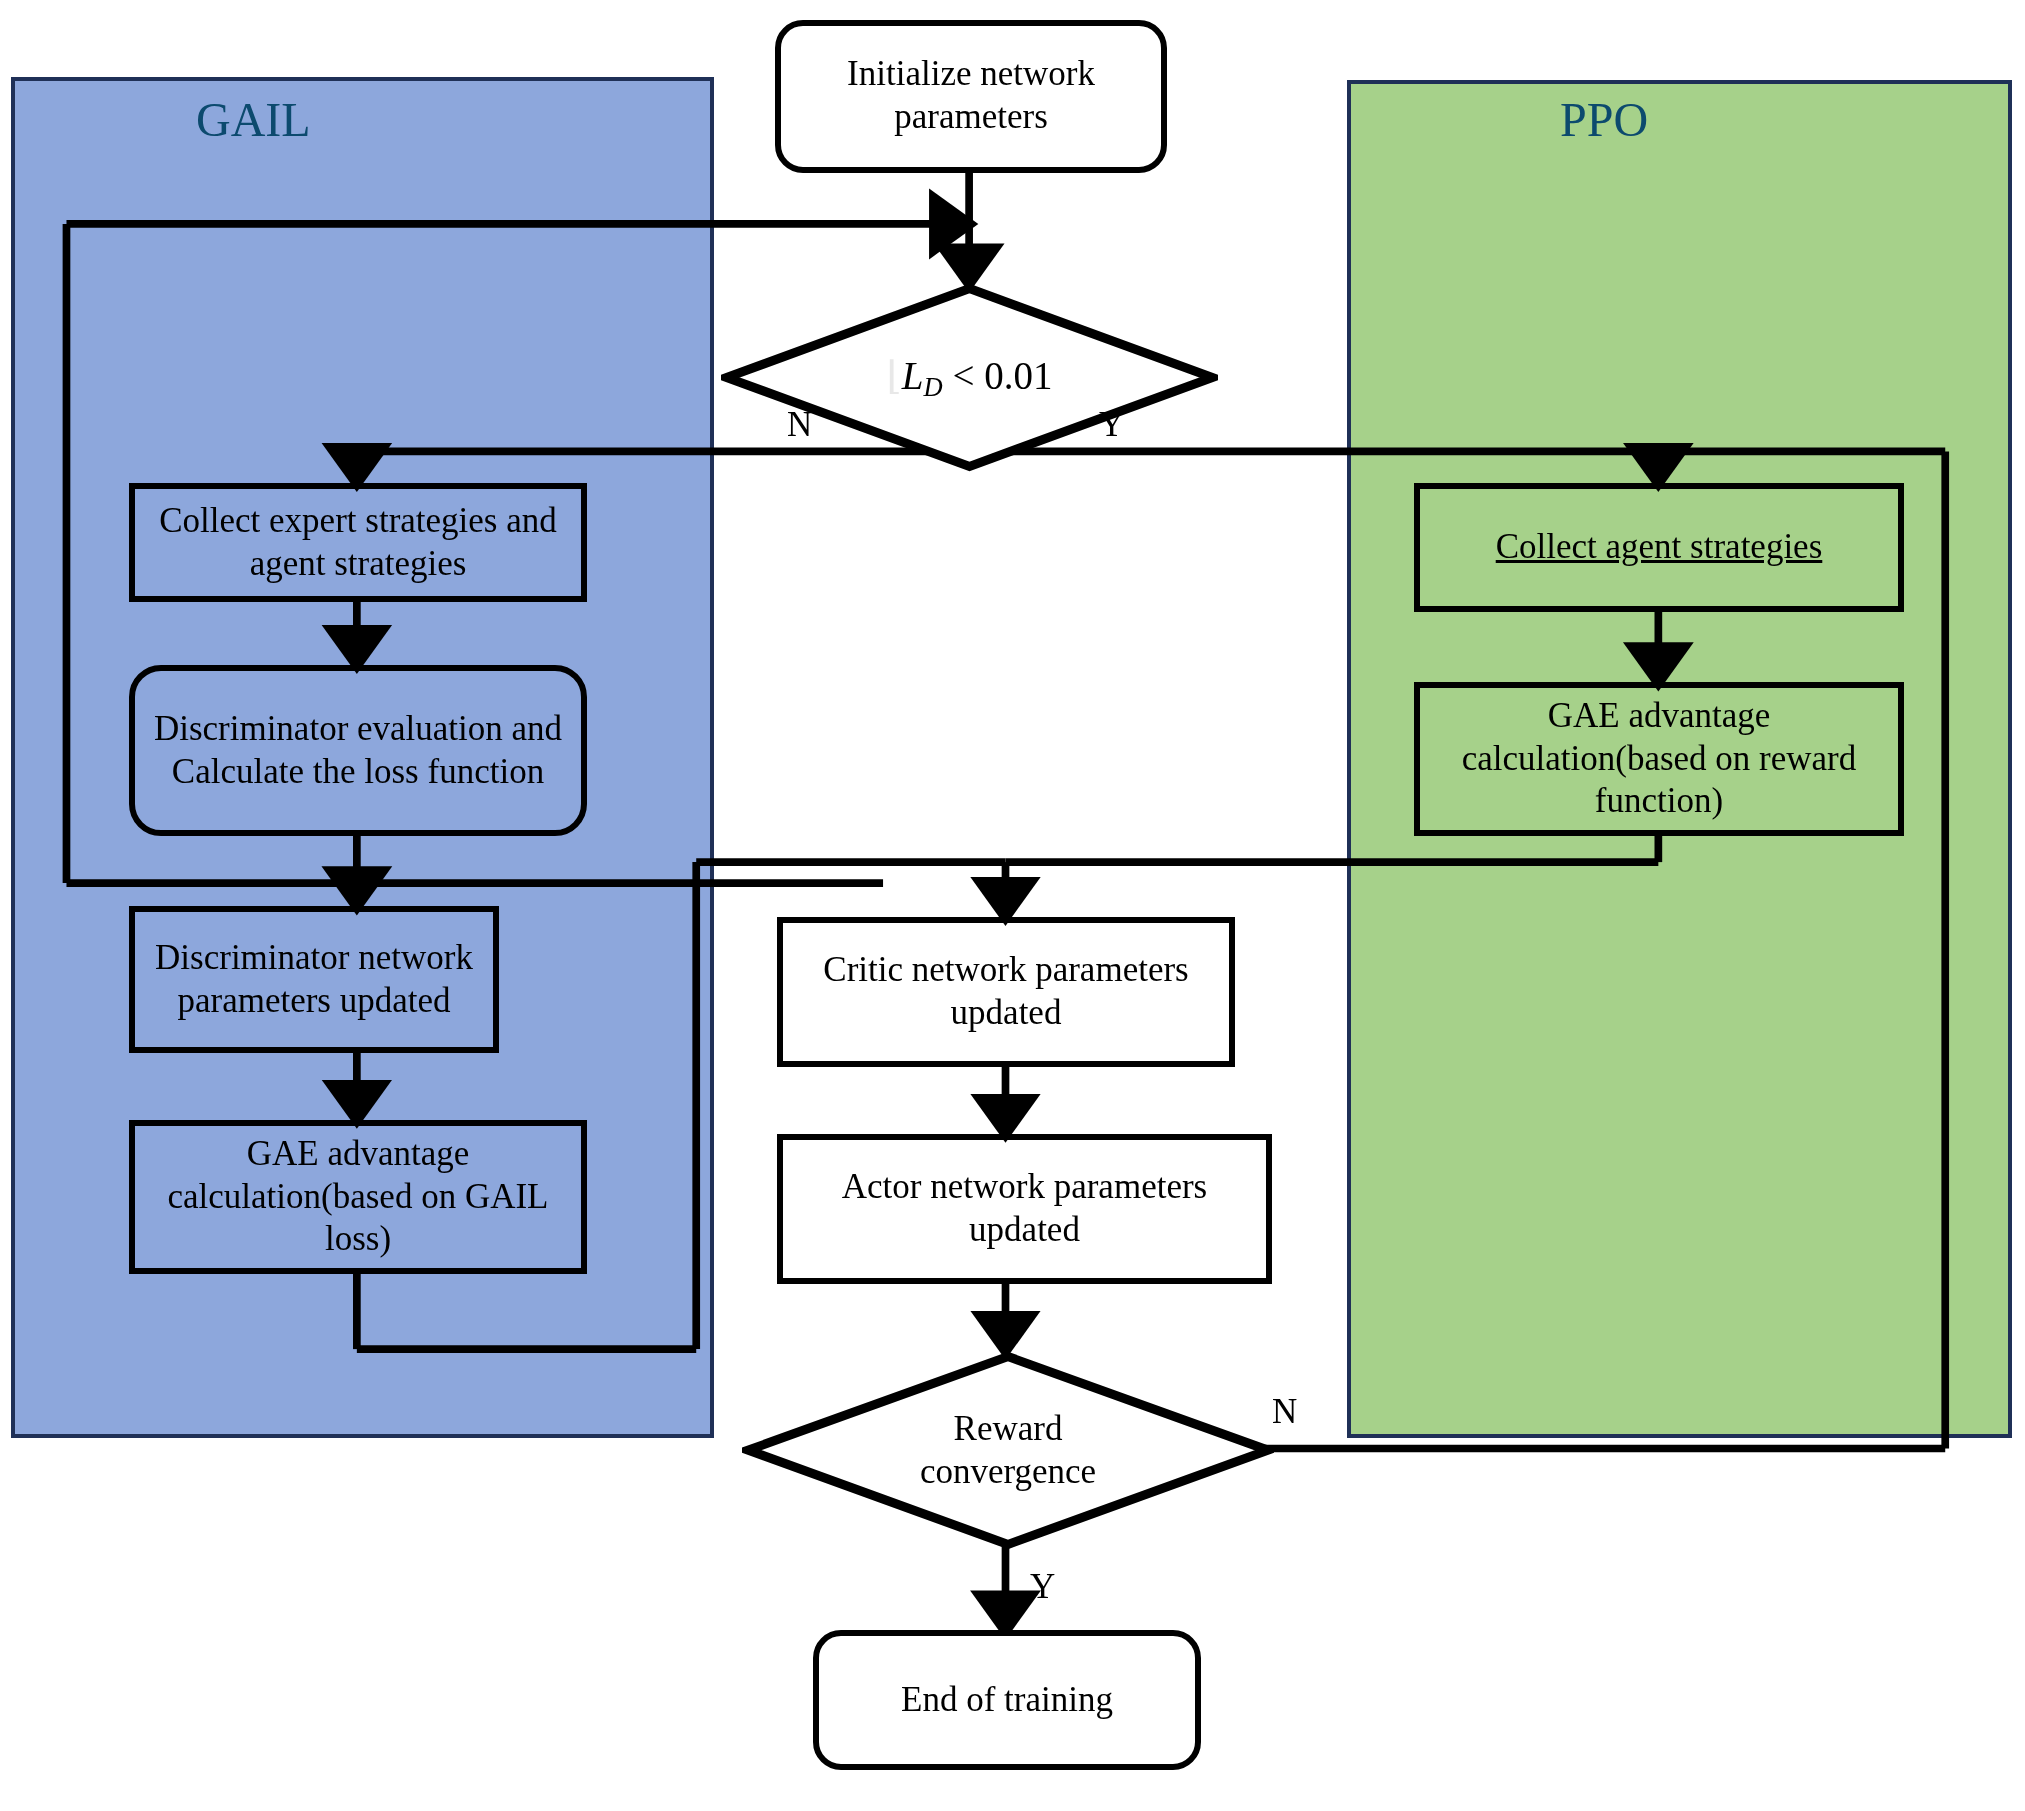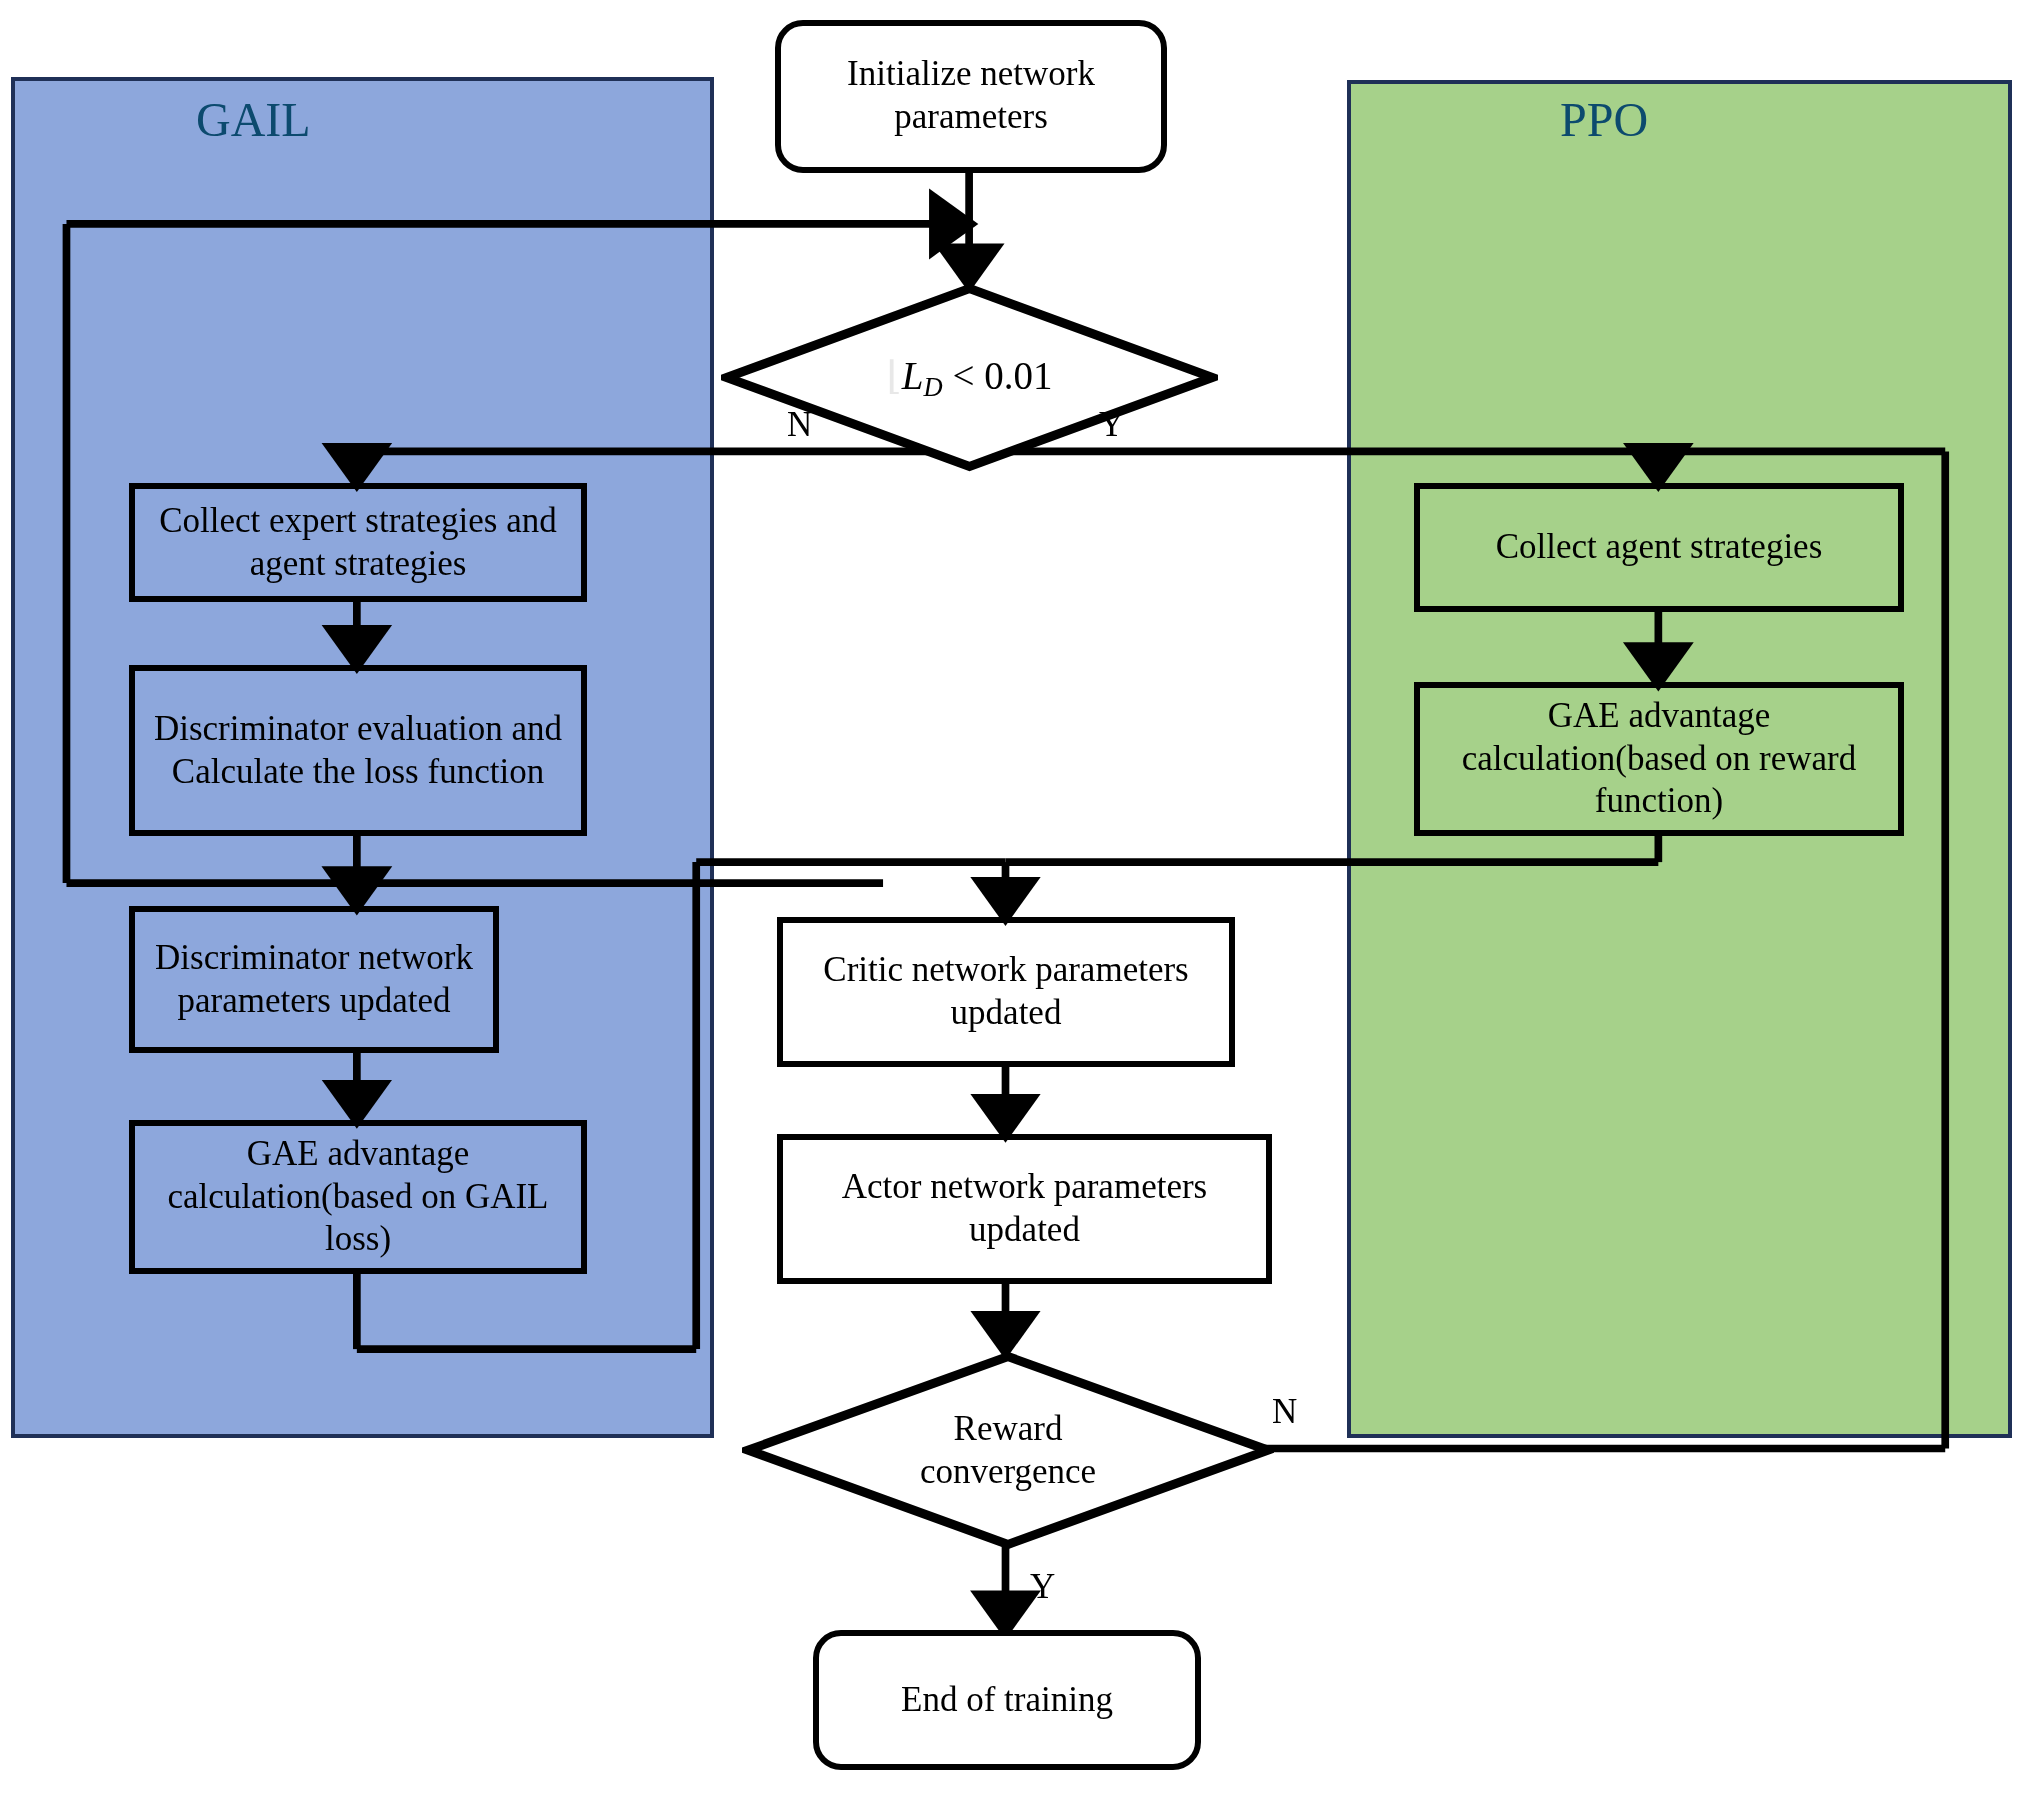--- a/index.html
+++ b/index.html
@@ -89,33 +89,33 @@
     </svg>
     <span class="txt math" style="position:relative;z-index:2;font-size:39px;">
       <span style="color:#e8e8e8;">⌊</span><i>L</i><sub>D</sub> &lt; 0.01
     </span>
   </div>
 
   <div class="node rect" style="left:129px;top:483px;width:458px;height:119px;">
     <span class="txt">Collect expert strategies and agent strategies</span>
   </div>
 
-  <div class="node rect" style="left:129px;top:665px;width:458px;height:171px;">
+  <div class="node rect" style="left:129px;top:665px;width:458px;height:171px;border-radius:32px;">
     <span class="txt">Discriminator evaluation and Calculate the loss function</span>
   </div>
 
   <div class="node rect" style="left:129px;top:906px;width:370px;height:147px;">
     <span class="txt">Discriminator network parameters updated</span>
   </div>
 
   <div class="node rect" style="left:129px;top:1120px;width:458px;height:154px;justify-content:flex-end;">
     <span class="txt">GAE advantage calculation(based on GAIL loss)</span>
   </div>
 
-  <div class="node rect" style="left:1414px;top:483px;width:490px;height:129px;">
+  <div class="node rect" style="left:1414px;top:483px;width:490px;height:129px;text-decoration:underline;">
     <span class="txt">Collect agent strategies</span>
   </div>
 
   <div class="node rect" style="left:1414px;top:682px;width:490px;height:154px;">
     <span class="txt">GAE advantage calculation(based on reward function)</span>
   </div>
 
   <div class="node rect" style="left:777px;top:917px;width:458px;height:150px;">
     <span class="txt">Critic network parameters updated</span>
   </div>

